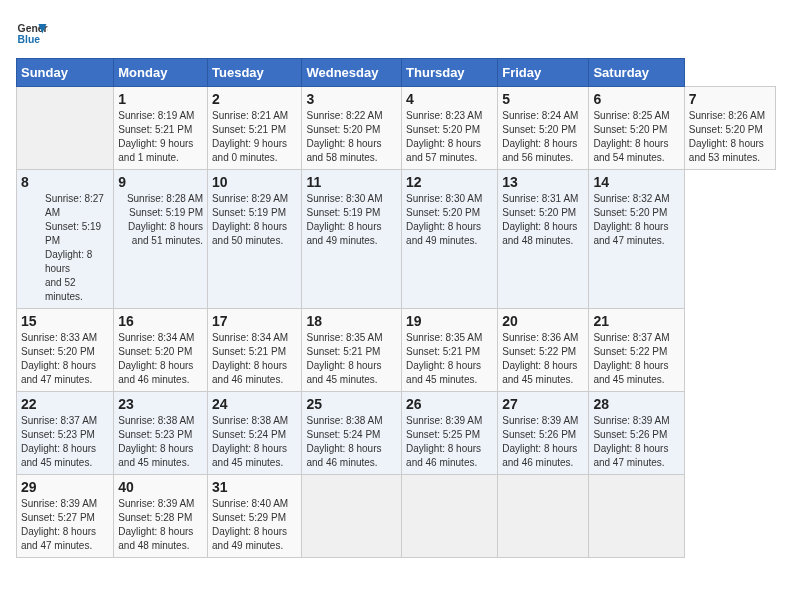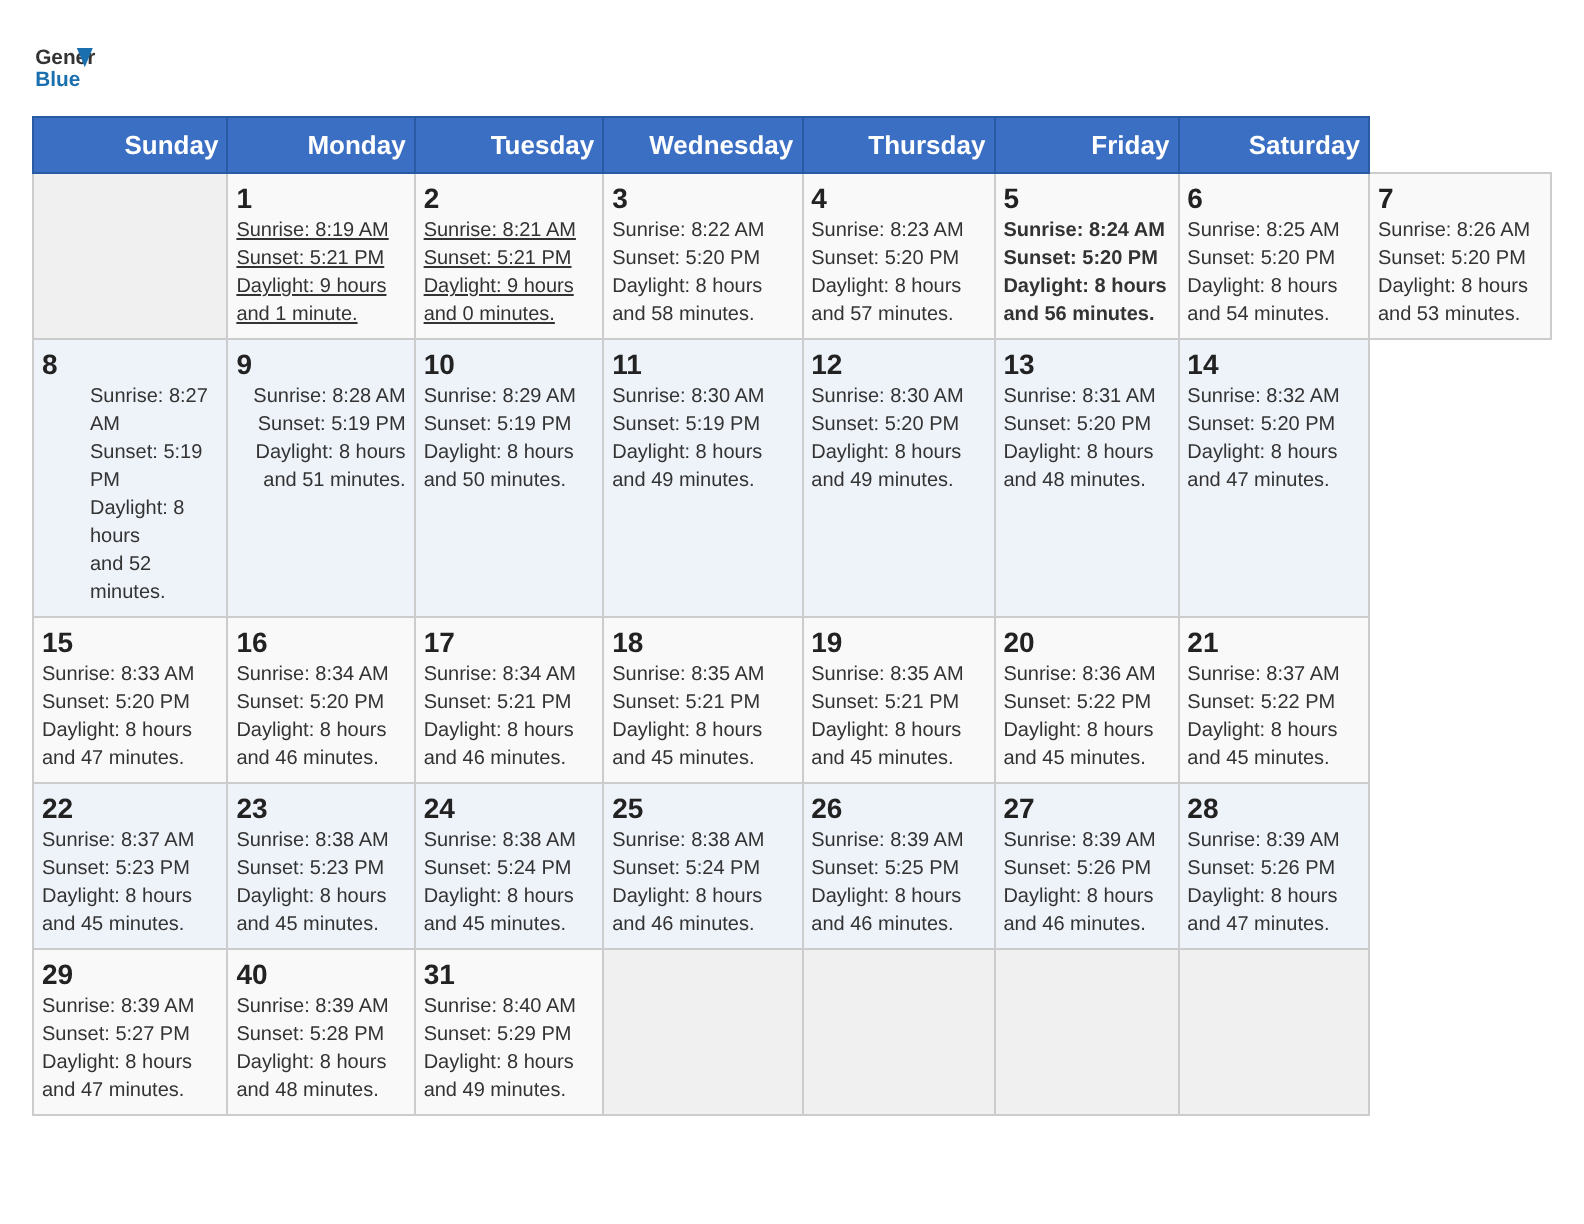--- a/index.html
+++ b/index.html
@@ -39,21 +39,21 @@
     }
     table {
       width: 100%;
       border-collapse: collapse;
       font-size: 11px;
     }
     thead tr th {
       background-color: #3a6fc4;
       color: #fff;
       padding: 6px 4px;
-      text-align: right;
+      text-align: left;
       font-size: 13px;
       font-weight: bold;
       border: 1px solid #2a5aa4;
     }
     tbody tr td {
       border: 1px solid #ccc;
       vertical-align: top;
       padding: 4px;
       width: 106px;
       min-height: 80px;
@@ -107,49 +107,49 @@
         <th>Thursday</th>
         <th>Friday</th>
         <th>Saturday</th>
       </tr>
   </thead>
   <tbody id="calendar-body">
   <tr>
         <td class="empty-cell"></td>
         <td>
           <span class="day-number">1</span>
-          <div class="day-info" style="white-space: pre-line; text-decoration: underline;">Sunrise: 8:19 AM
+          <div class="day-info" style="white-space: pre-line;">Sunrise: 8:19 AM
 Sunset: 5:21 PM
 Daylight: 9 hours
 and 1 minute.</div>
         </td>
         <td>
           <span class="day-number">2</span>
-          <div class="day-info" style="white-space: pre-line; text-decoration: underline;">Sunrise: 8:21 AM
+          <div class="day-info" style="white-space: pre-line;">Sunrise: 8:21 AM
 Sunset: 5:21 PM
 Daylight: 9 hours
 and 0 minutes.</div>
         </td>
         <td>
           <span class="day-number">3</span>
           <div class="day-info" style="white-space: pre-line;">Sunrise: 8:22 AM
 Sunset: 5:20 PM
 Daylight: 8 hours
 and 58 minutes.</div>
         </td>
         <td>
           <span class="day-number">4</span>
           <div class="day-info" style="white-space: pre-line;">Sunrise: 8:23 AM
 Sunset: 5:20 PM
 Daylight: 8 hours
 and 57 minutes.</div>
         </td>
         <td>
           <span class="day-number">5</span>
-          <div class="day-info" style="white-space: pre-line; font-weight: bold;">Sunrise: 8:24 AM
+          <div class="day-info" style="white-space: pre-line;">Sunrise: 8:24 AM
 Sunset: 5:20 PM
 Daylight: 8 hours
 and 56 minutes.</div>
         </td>
         <td>
           <span class="day-number">6</span>
           <div class="day-info" style="white-space: pre-line;">Sunrise: 8:25 AM
 Sunset: 5:20 PM
 Daylight: 8 hours
 and 54 minutes.</div>

